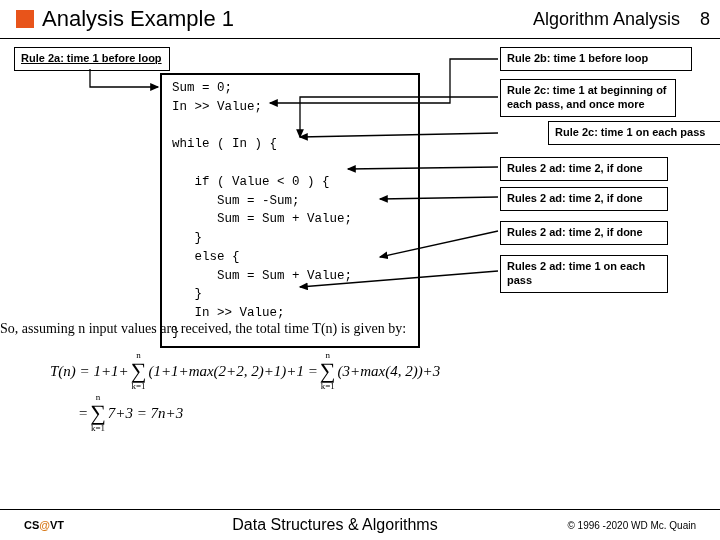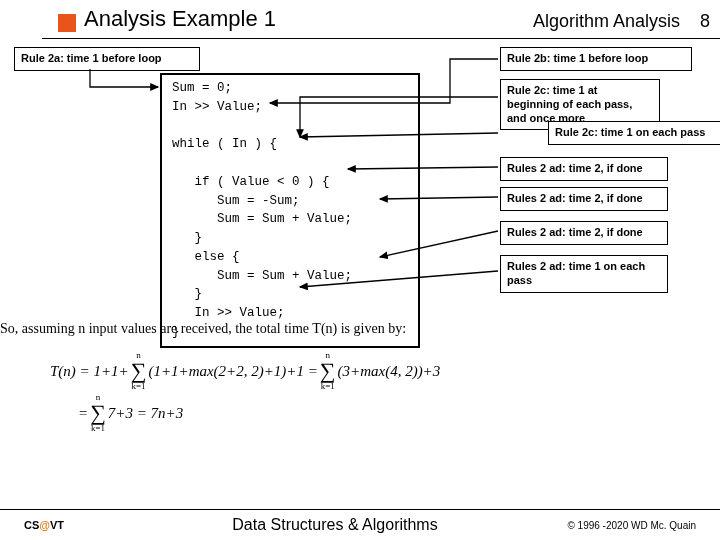--- a/index.html
+++ b/index.html
@@ -6,24 +6,23 @@
   body {
     width: 720px;
     height: 540px;
     font-family: Arial, Helvetica, sans-serif;
     background: #fff;
     position: relative;
     overflow: hidden;
   }
   .header {
     display: flex;
-    align-items: flex-end;
+    align-items: center;
     padding: 6px 10px 6px 16px;
     border-bottom: 1px solid #000;
-    margin-left: 42px;
   }
   .accent-square {
     width: 18px;
     height: 18px;
     background: #e8541a;
     margin-right: 8px;
     flex-shrink: 0;
   }
   .title {
     font-size: 22px;
@@ -117,39 +116,39 @@
 
 <div class="header">
   <div class="accent-square"></div>
   <div class="title">Analysis Example 1</div>
   <div class="header-right">Algorithm Analysis</div>
   <div class="page-num">8</div>
 </div>
 
 <div class="main">
 
-  <div class="rule-box" style="left:14px; top:8px; width:186px;">Rule 2a: time 1 before loop</div>
+  <div class="rule-box" style="left:14px; top:8px; width:156px;text-decoration:underline;">Rule 2a: time 1 before loop</div>
 
   <div class="code-box" style="left:160px; top:34px; width:260px;">Sum = 0;
 In &gt;&gt; Value;
 
 while ( In ) {
 
    if ( Value &lt; 0 ) {
       Sum = -Sum;
       Sum = Sum + Value;
    }
    else {
       Sum = Sum + Value;
    }
    In &gt;&gt; Value;
 }</div>
 
   <div class="rule-box" style="left:500px; top:8px; width:192px;">Rule 2b: time 1 before loop</div>
-  <div class="rule-box" style="left:500px; top:40px; width:160px;">Rule 2c: time 1 at beginning of each pass, and once more</div>
+  <div class="rule-box" style="left:500px; top:40px; width:176px;">Rule 2c: time 1 at beginning of each pass, and once more</div>
   <div class="rule-box" style="left:500px; top:82px; width:196px;margin-left:48px;">Rule 2c: time 1 on each pass</div>
   <div class="rule-box" style="left:500px; top:118px; width:168px;">Rules 2 ad: time 2, if done</div>
   <div class="rule-box" style="left:500px; top:148px; width:168px;">Rules 2 ad: time 2, if done</div>
   <div class="rule-box" style="left:500px; top:182px; width:168px;">Rules 2 ad: time 2, if done</div>
   <div class="rule-box" style="left:500px; top:216px; width:168px;">Rules 2 ad: time 1 on each pass</div>
 
   <svg class="arrows" width="720" height="300">
     <defs>
       <marker id="ah" markerWidth="8" markerHeight="8" refX="6" refY="3" orient="auto">
         <path d="M0,0 L7,3 L0,6 Z" fill="#000"></path>

